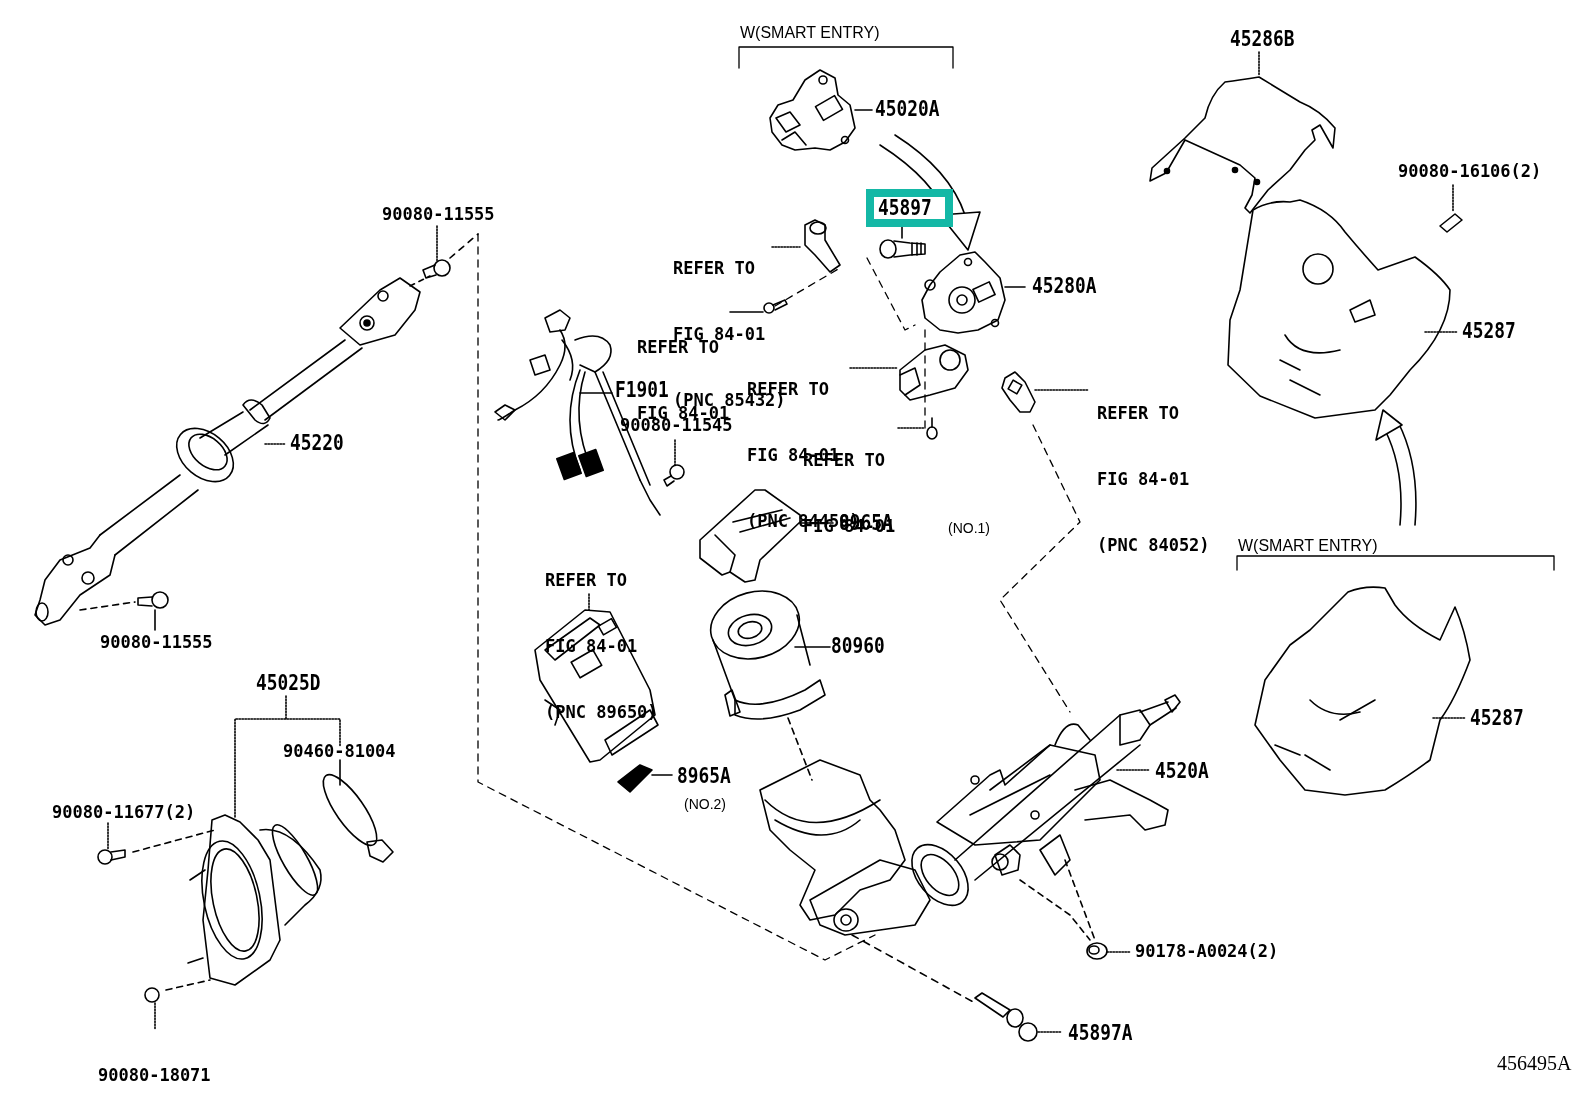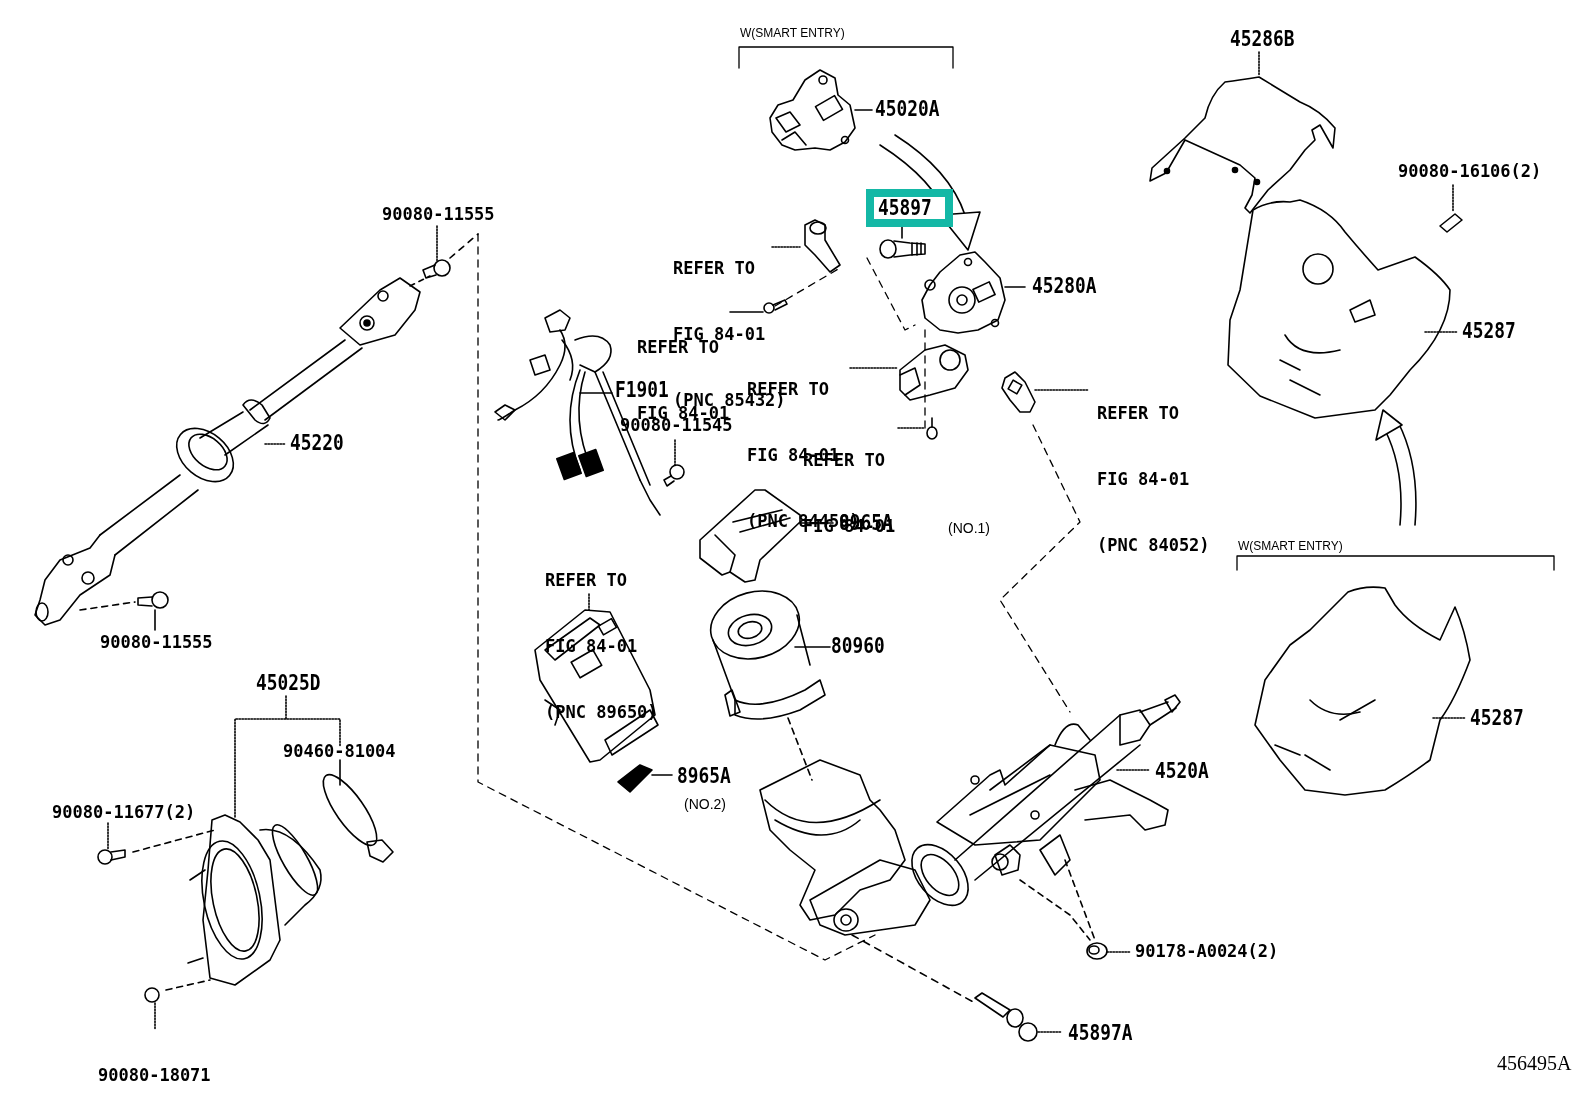--- a/index.html
+++ b/index.html
@@ -2,21 +2,21 @@
 <html><head>
 <meta charset="utf-8">
 <style>
   html, body { margin: 0; padding: 0; background: #ffffff; }
   body { width: 1592px; height: 1099px; position: relative; overflow: hidden; font-family: "DejaVu Sans Mono", monospace; color: #000; }
   #diagram { position: absolute; left: 0; top: 0; width: 1592px; height: 1099px; }
   .lbl { position: absolute; font-family: "DejaVu Sans Mono", monospace; font-weight: bold; font-size: 19px; line-height: 22px; white-space: pre; color: #000; letter-spacing: 0px; }
   .lbl.part { font-size: 21px; transform: scaleX(0.85); transform-origin: left top; }
   .lbl.ref { font-size: 17px; line-height: 22px; }
   .lbl.small { font-family: "Liberation Sans", sans-serif; font-weight: normal; font-size: 14px; }
-  .lbl.cond { font-family: "Liberation Sans", sans-serif; font-weight: normal; font-size: 12px; }
+  .lbl.cond { font-family: "Liberation Sans", sans-serif; font-weight: normal; font-size: 16px; }
   .lbl.figid { font-family: Liberation Serif, serif; font-weight: normal; font-size: 20px; }
   .highlight-box { position: absolute; border: 8px solid #14b8a6; background: #fff; padding: 0 4px; }
   svg path, svg line, svg polyline, svg ellipse, svg rect, svg circle, svg polygon { vector-effect: non-scaling-stroke; }
 </style>
 </head>
 <body>
 
 <div id="diagram">
 <svg width="1592" height="1099" viewBox="0 0 1592 1099" xmlns="http://www.w3.org/2000/svg" fill="none" stroke="#000" stroke-width="1.6" stroke-linecap="round" stroke-linejoin="round">
 

